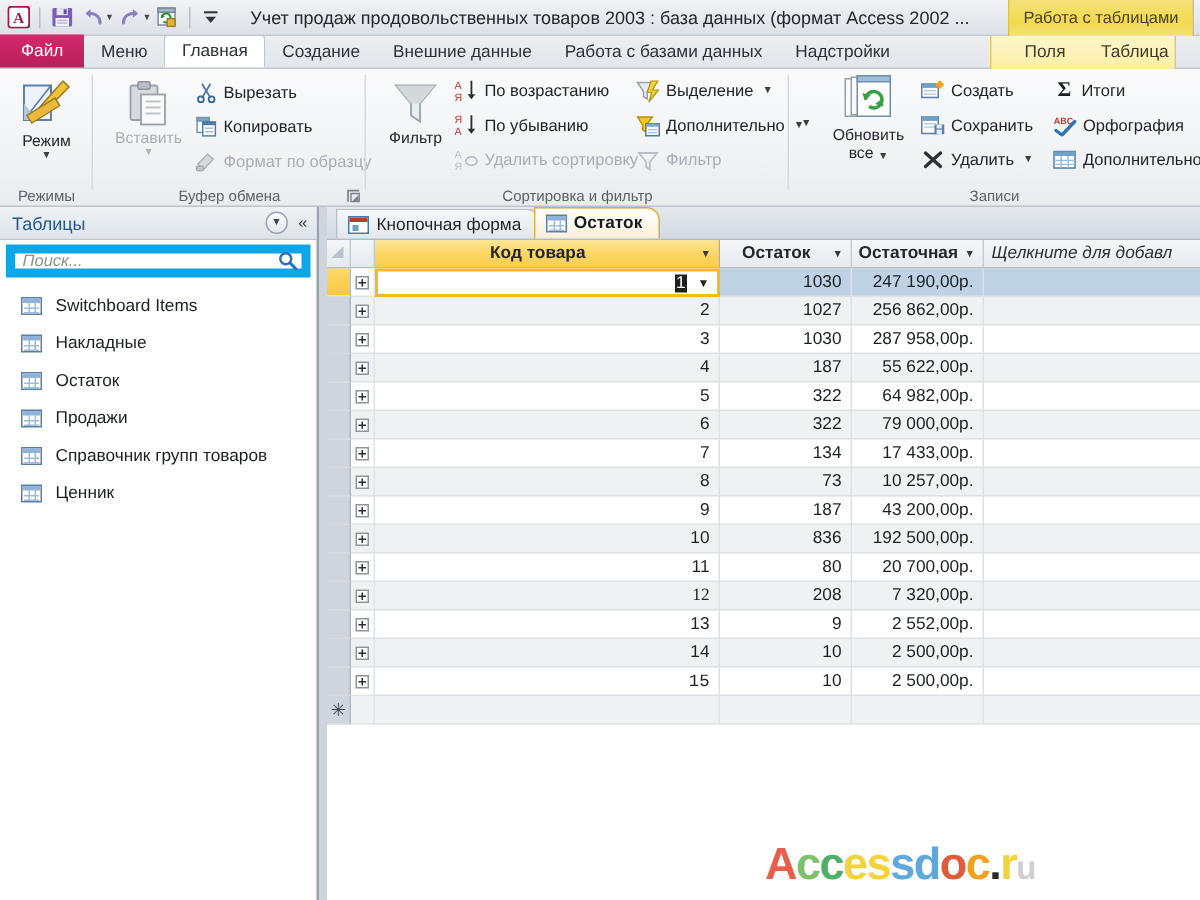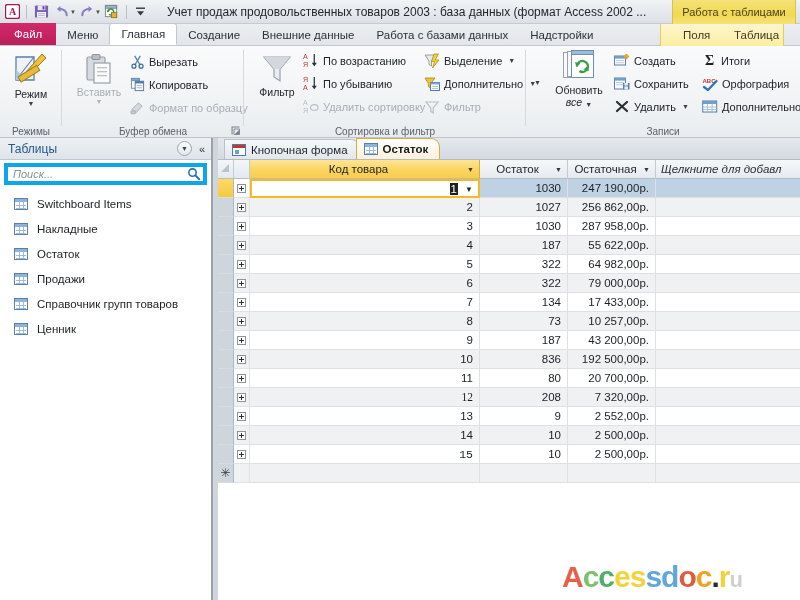--- a/index.html
+++ b/index.html
@@ -112,21 +112,21 @@
   }
   .nav-title { flex:1; font-size:12px; color:#23598c; }
   .nav-chev {
     width:15px; height:15px; border-radius:50%;
     border:1px solid #9aa6b3; background:linear-gradient(to bottom,#fbfcfd,#e3e8ee);
     display:flex; align-items:center; justify-content:center; font-size:7px; color:#3c4characters;
     color:#3c4650; margin-right:5px;
   }
   .nav-collapse { font-size:11px; color:#2d3views; color:#2d343b; padding:0 2px; }
   .nav-search {
-    height:22px; margin:3px 4px 0 4px; border:4px solid #0ea5e9; background:#fff;
+    height:22px; margin:3px 4px 0 4px; border:6px solid #0ea5e9; background:#fff;
     display:flex; align-items:center; padding:0 2px 0 5px;gap:16px;
   }
   .nav-search-input { flex:1; font-size:11px; color:#8b9097; font-style:italic; }
   .nav-list { padding-top:6px; }
   .nav-item {
     height:25px; display:flex; align-items:center; gap:9px; padding-left:14px;
     font-size:11.5px; color:#1b1f24;
   }
   .tbl-icon {
     width:14px; height:12px; background:#fff;
@@ -176,21 +176,21 @@
   .hcell {
     background: linear-gradient(to bottom,#f6f7f9 0%,#e6eaef 100%);
     border-right:1px solid #c4cad1; border-bottom:1px solid #b6bdc5;
     display:flex; align-items:center; font-size:11.5px; color:#23272d;
     position:relative;
   }
   .hcell.sel {
     background: linear-gradient(to bottom,#fde69a 0%,#fbd664 50%,#f9cd4d 100%);
     border-right:1px solid #d8ad3c;
   }
-  .hcell .htext { flex:1; text-align:center; padding:0 2px; white-space:nowrap; overflow:hidden; }
+  .hcell .htext { flex:1; text-align:center; padding:0 2px; white-space:nowrap; overflow:hidden;font-weight:bold; }
   .hcell .hcaret { font-size:7px; color:#33383e; padding-right:5px; }
   .hcell.addnew { font-style:italic; color:#2b3036; justify-content:flex-start; padding-left:5px; }
   .corner {
     width:16px; background: linear-gradient(to bottom,#f4f6f8,#e4e9ee);
     border-right:1px solid #c4cad1; border-bottom:1px solid #b6bdc5;
     position:relative;
   }
   .corner:after {
     content:''; position:absolute; left:3px; top:4px;
     border-left:8px solid transparent; border-bottom:8px solid #b9c3cd;
@@ -236,21 +236,21 @@
   .edit-val {
     background:#1f1f1f; color:#fff; padding:0 1px; font-size:11.5px;
   }
   .edit-caret {
     position:absolute; right:5px; top:50%; transform:translateY(-50%);
     font-size:8px; color:#22262b;
   }
 
   
   .watermark {
-    position:absolute; left:562px; top:560px; font-size:30px; font-weight:bold;
+    position:absolute; left:510px; top:560px; font-size:30px; font-weight:bold;
     letter-spacing:-1px; font-family:"Liberation Sans", sans-serif;
   }
   .watermark span:nth-child(1){color:#e8604c;}
   .watermark span:nth-child(2){color:#7fc06a;}
   .watermark span:nth-child(3){color:#4fae6a;}
   .watermark span:nth-child(4){color:#f2d33c;}
   .watermark span:nth-child(5){color:#f2d33c;}
   .watermark span:nth-child(6){color:#5fa8dd;}
   .watermark span:nth-child(7){color:#5fa8dd;}
   .watermark span:nth-child(8){color:#e05a3e;}
@@ -487,21 +487,21 @@
         <svg class="svgico" width="36" height="34" viewBox="0 0 36 34">
           <rect x="2.5" y="2.5" width="20" height="25" fill="#f7f9fb" stroke="#9aa0a8"></rect>
           <rect x="6.5" y="1.5" width="20" height="25" fill="#f7f9fb" stroke="#9aa0a8"></rect>
           <rect x="10.5" y="0.5" width="22" height="27" fill="#ffffff" stroke="#6f8fae"></rect>
           <rect x="10.5" y="0.5" width="22" height="4" fill="#9fbdd8" stroke="#6f8fae"></rect>
           <path d="M16 16.5 a5.5 5.5 0 1 1 2.4 4.5" stroke="#37a045" stroke-width="2.3" fill="none"></path>
           <path d="M14 12 L19.5 13.6 L15.4 17 Z" fill="#37a045"></path>
           <path d="M28 21 L22.5 19.4 L26.6 16 Z" fill="#37a045"></path>
         </svg>
         <div class="lbl">Обновить</div>
-        <div class="lbl" style="display:flex;align-items:flex-end;gap:3px;font-style:italic;">
+        <div class="lbl" style="display:flex;align-items:flex-end;gap:3px;">
           <span>все</span>
           <span class="caret-d">▼</span>
         </div>
       </div>
 
       <div class="smbtn" style="left:88px;top:5px;">
         <svg class="svgico" width="16" height="15" viewBox="0 0 16 15">
           <rect x="0.5" y="3" width="11" height="9" fill="#fafcfe" stroke="#5b7fa6"></rect>
           <rect x="0.5" y="3" width="11" height="2.6" fill="#6f9fcb"></rect>
           <rect x="2" y="7" width="8" height="0.9" fill="#b4c9dd"></rect>

